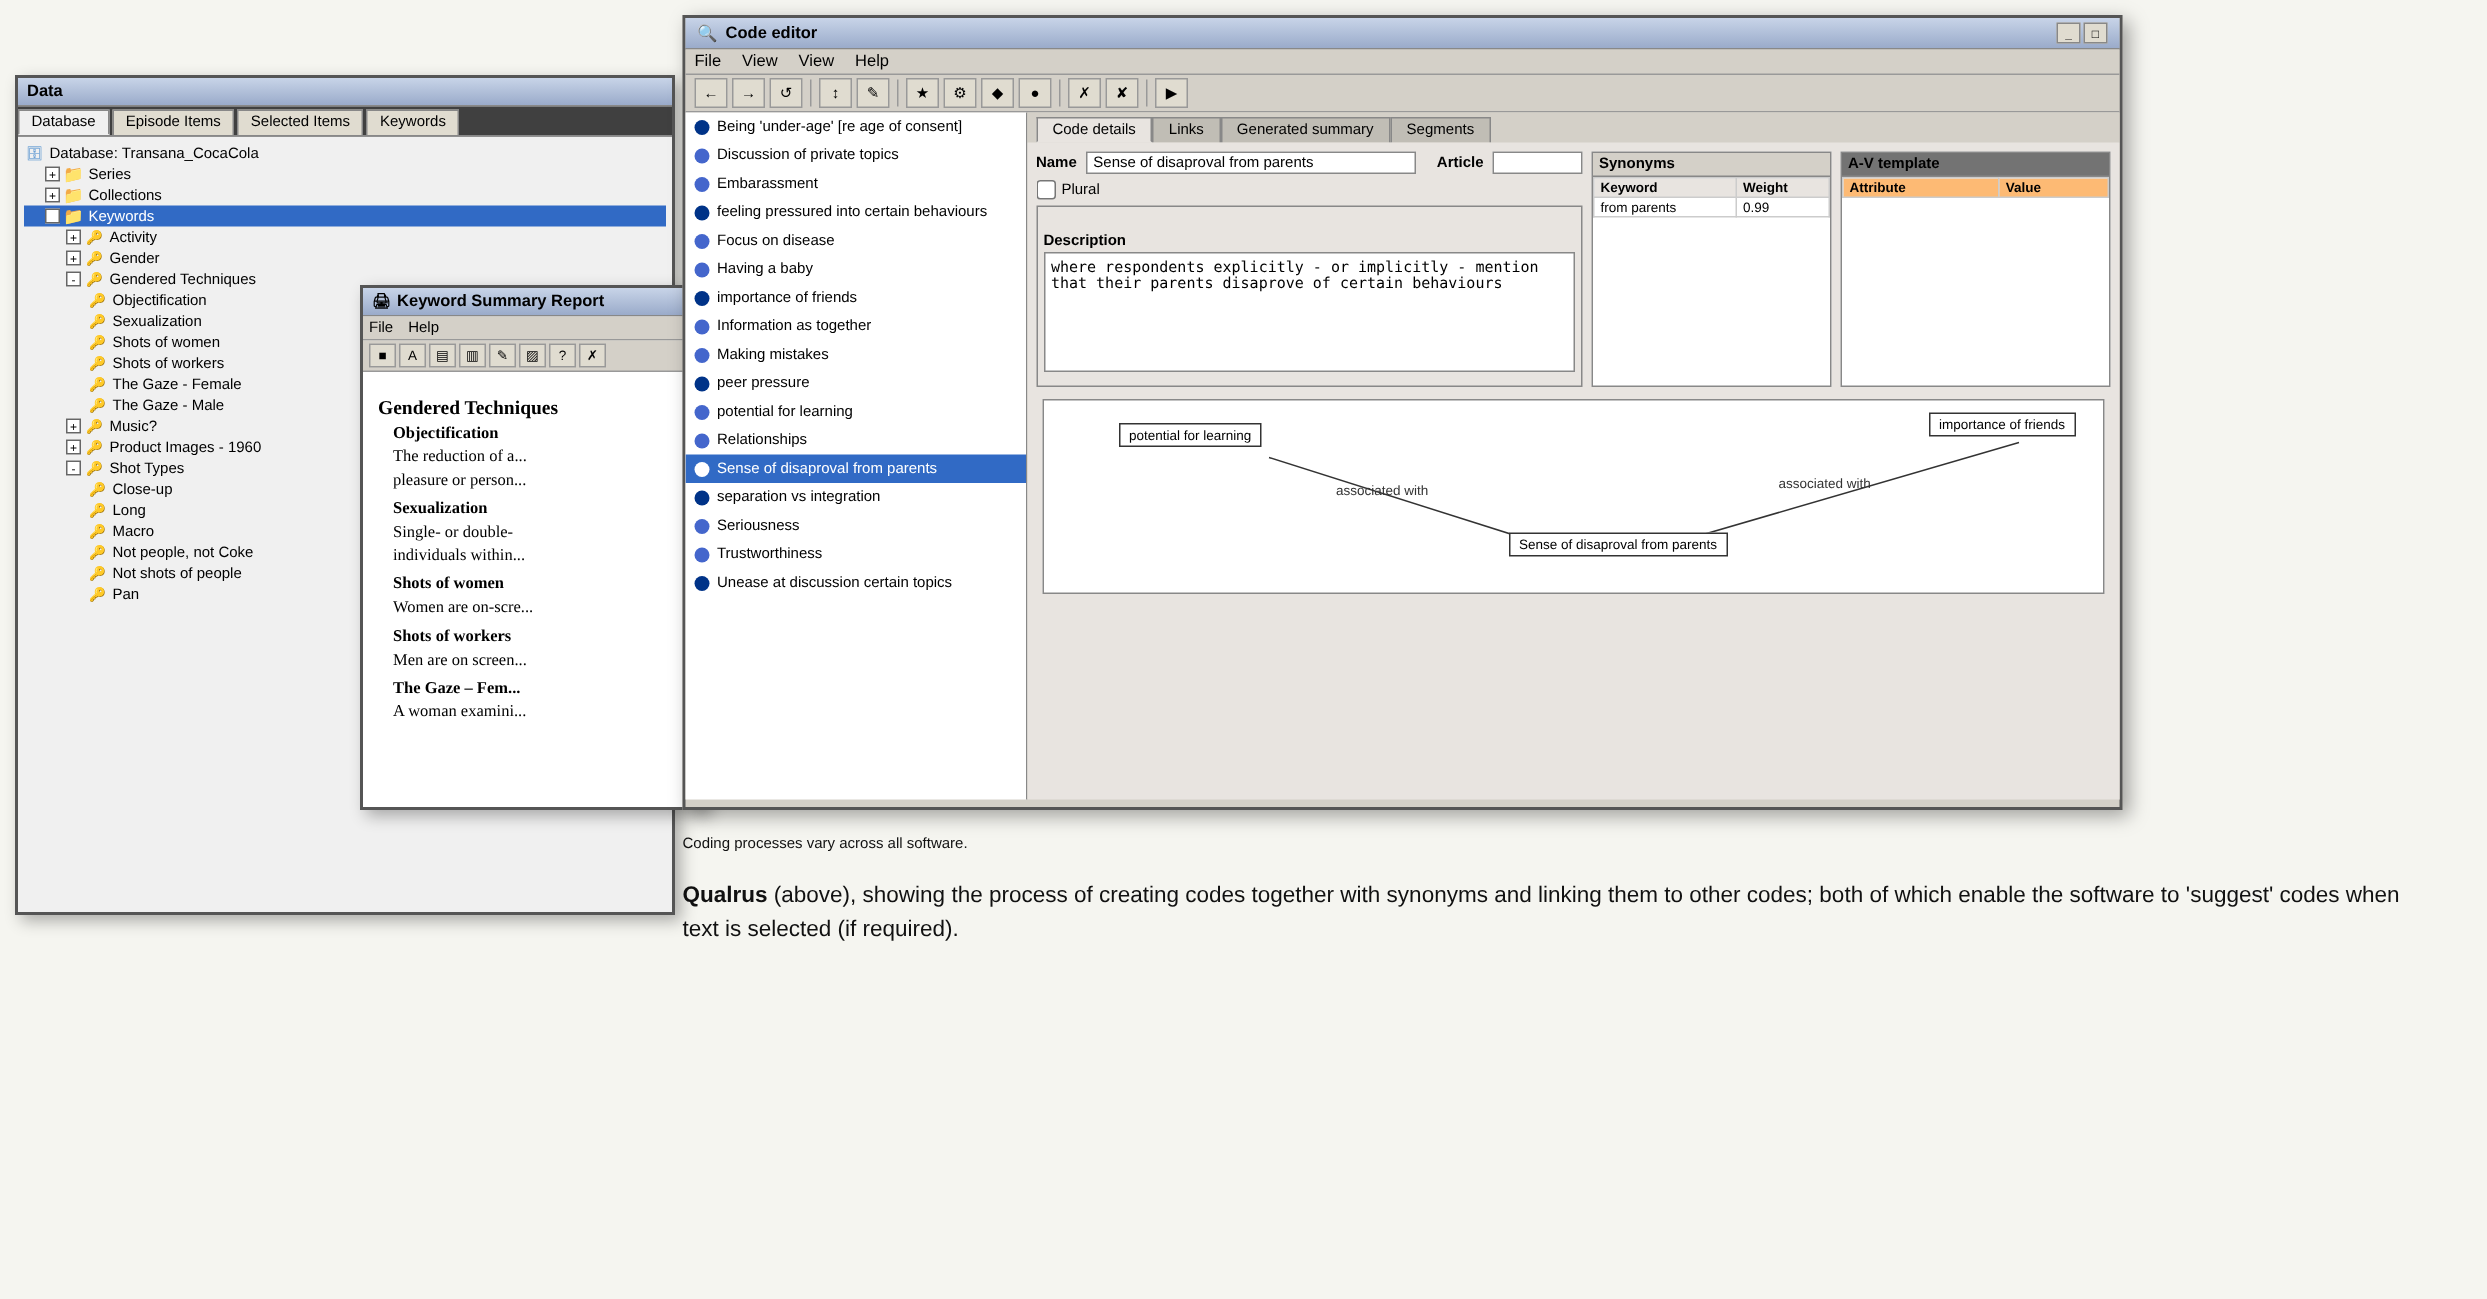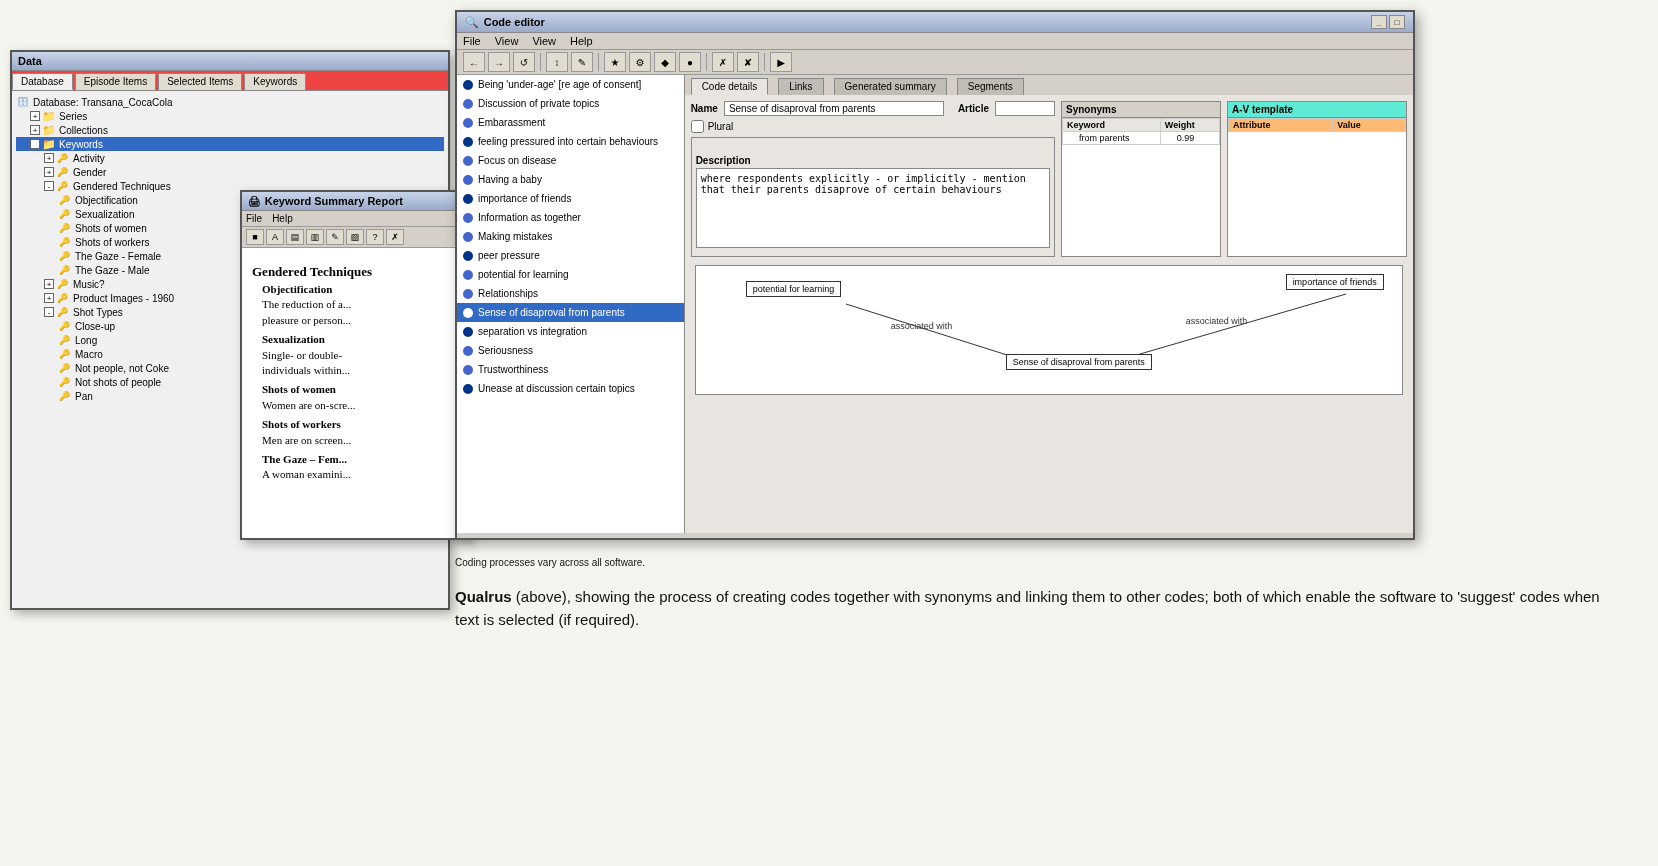--- a/index.html
+++ b/index.html
@@ -27,21 +27,21 @@
     .transana-titlebar {
       background: linear-gradient(to bottom, #c8d4e8, #9aabca);
       padding: 3px 6px;
       font-size: 11px;
       font-weight: bold;
       color: #000;
       border-bottom: 1px solid #888;
     }
     .transana-tabs {
       display: flex;
-      background: #ef4444;
+      background: #404040;
       border-bottom: 1px solid #888;
       padding-top: 2px;
     }
     .transana-tab {
       padding: 2px 8px;
       font-size: 10px;
       border: 1px solid #888;
       border-bottom: none;
       background: #e0dcd0;
       margin-right: 2px;
@@ -281,21 +281,21 @@
     .qualrus-right {
       flex: 1;
       display: flex;
       flex-direction: column;
       background: #d4d0c8;
     }
     .qualrus-tabs {
       display: flex;
       background: #d4d0c8;
       padding: 3px 6px 0;
-      gap: 10px;
+      gap: 0;
     }
     .qualrus-tab {
       padding: 2px 10px;
       font-size: 10px;
       border: 1px solid #888;
       border-bottom: none;
       background: #c0bdb5;
       cursor: pointer;
     }
     .qualrus-tab.active {
@@ -388,32 +388,32 @@
     .syn-table th {
       font-size: 9px;
       background: #e8e4e0;
       border: 1px solid #ccc;
       padding: 1px 4px;
       text-align: left;
     }
     .syn-table td {
       font-size: 9px;
       border: 1px solid #ccc;
-      padding: 1px 16px;
+      padding: 1px 4px;
     }
     .av-box {
       width: 180px;
       border: 1px solid #888;
       background: white;
       font-size: 10px;
     }
     .av-title {
       font-size: 10px;
       font-weight: bold;
-      background: #5eead4;
+      background: #737373;
       padding: 2px 4px;
       border-bottom: 1px solid #888;
     }
     .av-table {
       width: 100%;
       border-collapse: collapse;
     }
     .av-table th {
       font-size: 9px;
       background: #fdba74;

